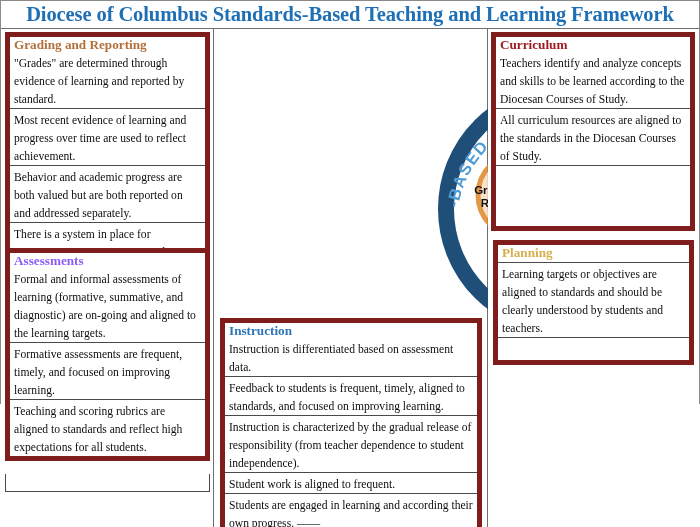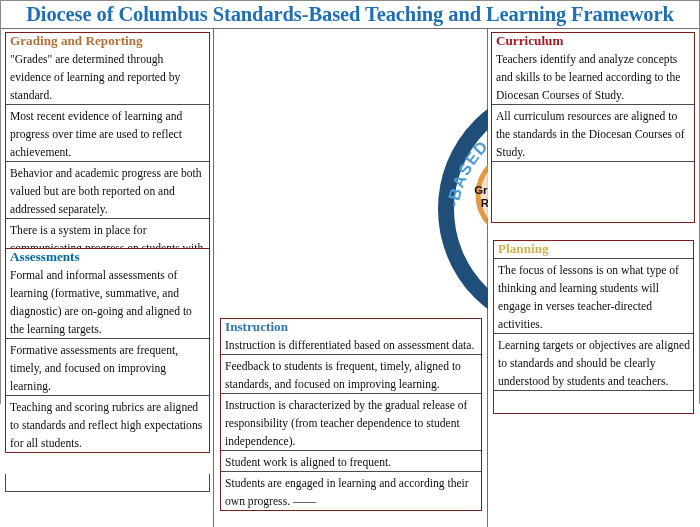--- a/index.html
+++ b/index.html
@@ -38,21 +38,21 @@
     box-sizing:border-box;
     background:#fff;
   }
   #col-left{left:0;top:28px;width:213px;height:498px;border-right:1px solid #6f6f6f;}
   #col-mid{left:213px;top:28px;width:274px;height:498px;border-right:1px solid #6f6f6f;}
   #col-right{left:487px;top:28px;width:211px;height:498px;}
 
   
   .tbl{
     box-sizing:border-box;
-    border:1px solid #7f1d1d;
+    border:5px solid #7f1d1d;
     background:#fff;
   }
   .trow{
     box-sizing:border-box;
     border-bottom:1px solid #4a4a4a;
     padding:1px 3px 1px 4px;
   }
   .trow:last-child{border-bottom:none;}
   .ttext{
     font-family:"Liberation Serif", serif;
@@ -62,21 +62,21 @@
   }
   .hdr{
     font-family:"Liberation Serif", serif;
     font-weight:bold;
     font-size:13.2px;
     line-height:14.5px;
     display:block;
     margin-bottom:0px;
   }
   .h-grading{color:#B4703A;}
-  .h-assess{color:#0369a1;}
+  .h-assess{color:#8b5cf6;}
   .h-curr{color:#9E1B20;}
   .h-plan{color:#D4AF4E;}
   .h-instr{color:#2E75B6;}
   .empty-row{height:26px;}
 
   
   #tbl-grading{position:absolute;left:4px;top:3px;width:205px;}
   #tbl-assess{position:absolute;left:4px;top:219px;width:205px;}
   #tbl-assess-tail{position:absolute;left:4px;top:445px;width:205px;height:18px;
      box-sizing:border-box;border:1px solid #4a4a4a;border-top:none;background:#fff;}
@@ -221,23 +221,20 @@
       <div class="trow" style="height:60px">
         <span class="ttext"></span>
       </div>
     </div>
 
     <div class="tbl" id="tbl-planning">
       <div class="trow">
         <span class="hdr h-plan">Planning</span>
       </div>
       <div class="trow">
-        <span class="ttext">The focus of lessons is on what type of thinking and learning students will engage in verses teacher-directed activities.</span>
-      </div>
-      <div class="trow">
         <span class="ttext">Learning targets or objectives are aligned to standards and should be clearly understood by students and teachers.</span>
       </div>
       <div class="trow" style="height:22px">
         <span class="ttext"></span>
       </div>
     </div>
   </div>
 
 </div>
 

